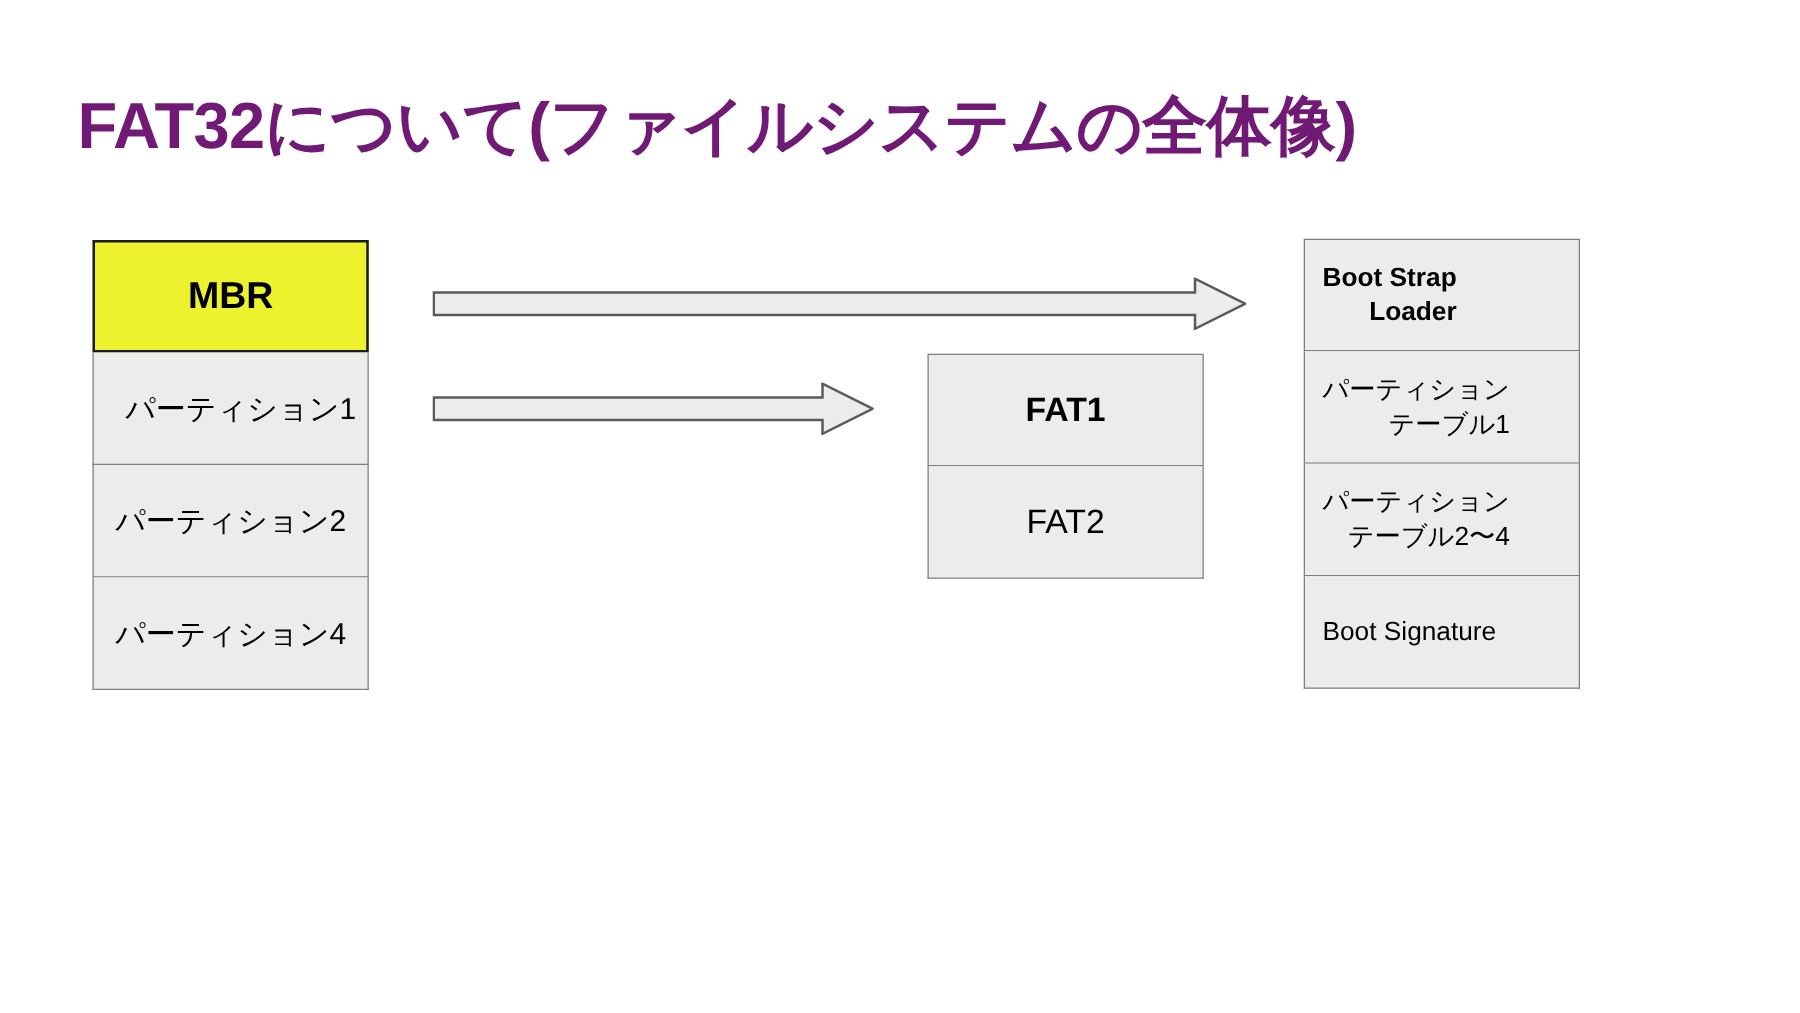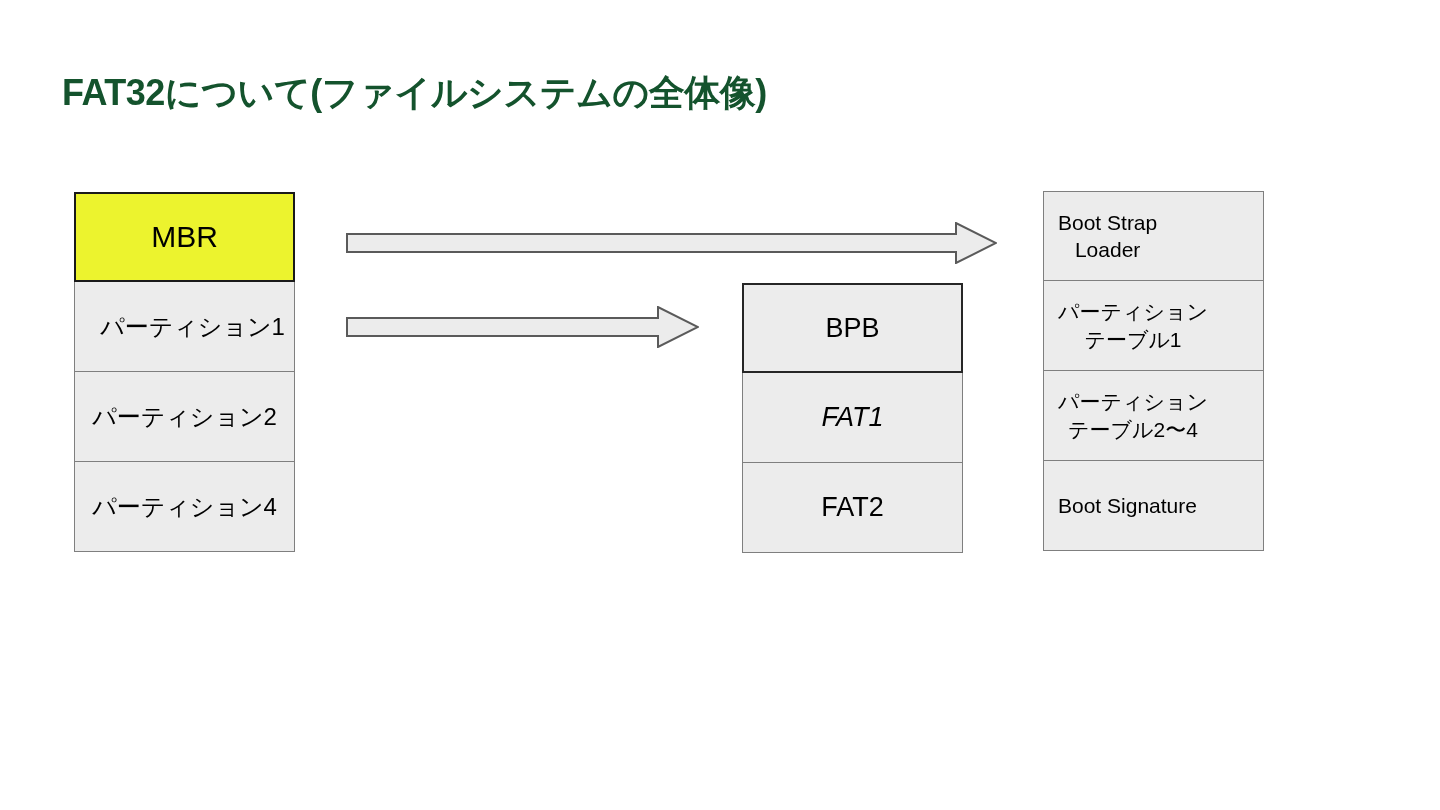--- a/index.html
+++ b/index.html
@@ -16,46 +16,47 @@
     color: #000000;
     -webkit-font-smoothing: antialiased;
   }
 
   
   #slide-title {
     position: absolute;
     left: 62px;
     top: 72px;
     width: 1320px;
-    font-size: 36px;
+    font-size: 52px;
     font-weight: bold;
     letter-spacing: -0.5px;
     line-height: 1.15;
     white-space: nowrap;
-    color: #14532d;
+    color: #701a75;
   }
 
   
   .stack {
     position: absolute;
     box-sizing: border-box;
   }
   .cell {
     box-sizing: border-box;
     background: #ececec;
     border: 1px solid #7f7f7f;
     border-top-width: 0;
     display: flex;
     align-items: center;
     justify-content: center;
     text-align: center;
     position: relative;
   }
   .cell:first-child {
     border-top-width: 1px;
+    font-weight: bold;
   }
 
   
   #mbr-column {
     left: 74px;
     top: 192px;
     width: 221px;
   }
   #mbr-column .cell {
     height: 90px;
@@ -93,21 +94,21 @@
   
   #mbr-detail-column {
     left: 1043px;
     top: 191px;
     width: 221px;
   }
   #mbr-detail-column .cell {
     height: 90px;
     font-size: 21px;
     justify-content: flex-start;
-    text-align: center;
+    text-align: right;
     padding: 0 10px 0 14px;
     line-height: 1.3;
     white-space: pre-line;
   }
 
   
   .block-arrow {
     position: absolute;
   }
   .block-arrow svg {
@@ -137,23 +138,20 @@
   </div>
   <div class="cell">
     <span>パーティション2</span>
   </div>
   <div class="cell">
     <span>パーティション4</span>
   </div>
 </div>
 
 <div class="stack" id="partition-detail-column">
-  <div class="cell emphasized">
-    <span>BPB</span>
-  </div>
   <div class="cell">
     <span>FAT1</span>
   </div>
   <div class="cell">
     <span>FAT2</span>
   </div>
 </div>
 
 <div class="stack" id="mbr-detail-column">
   <div class="cell">

